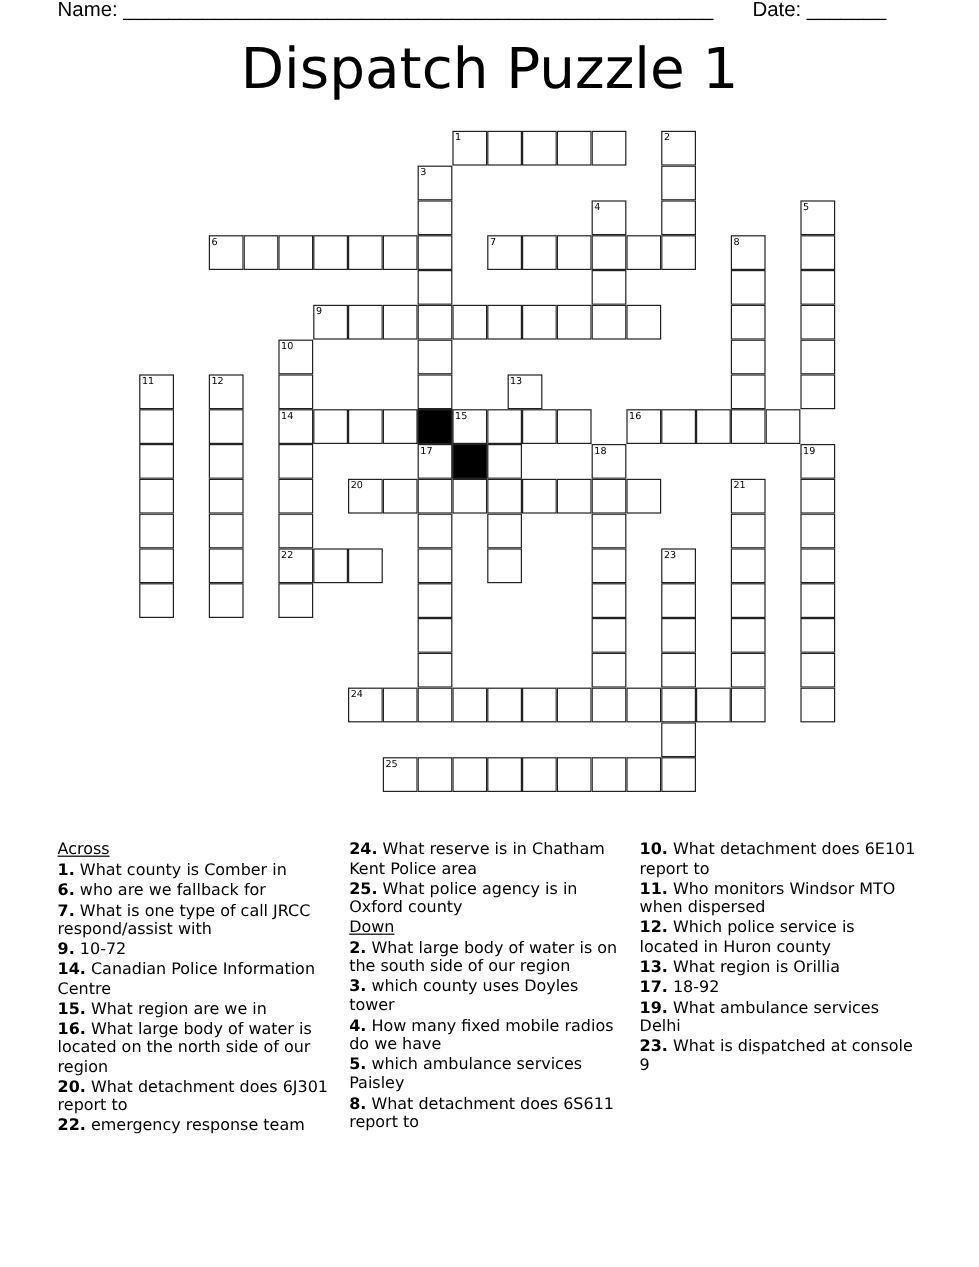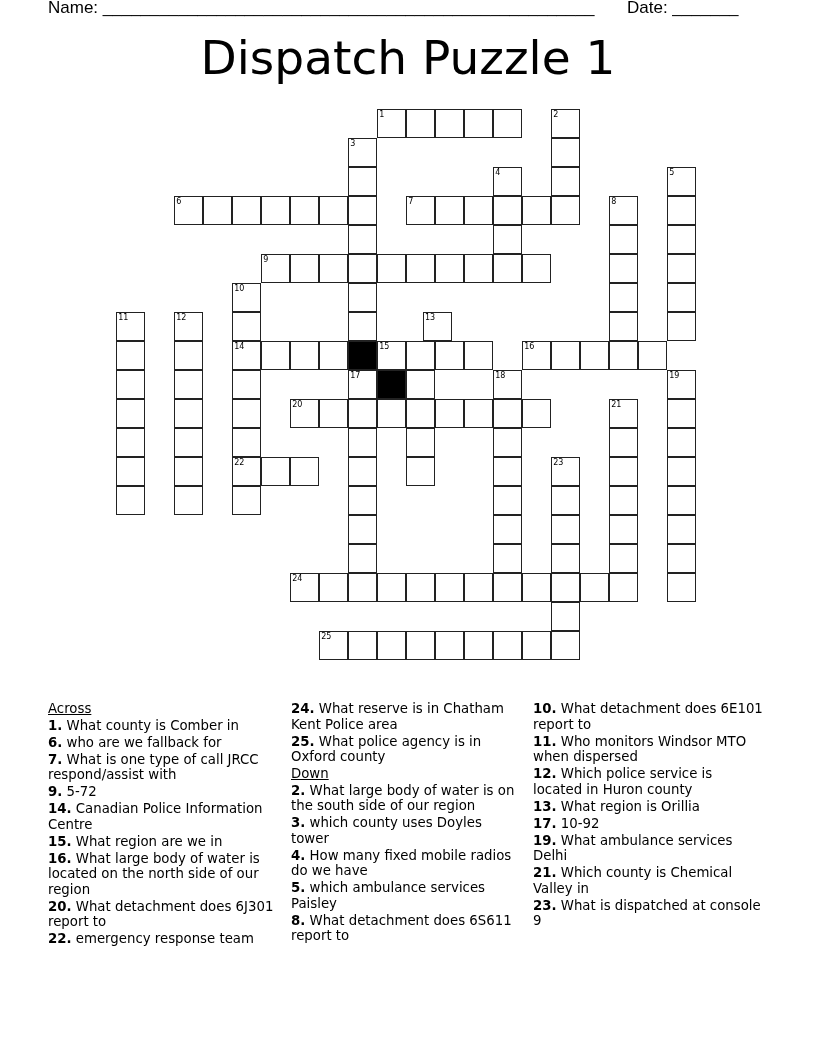--- a/index.html
+++ b/index.html
@@ -232,21 +232,21 @@
     <div class="cell" style="left: 406px; top: 522px;"></div>
     <div class="cell black" style="left: 232px; top: 232px;"></div>
     <div class="cell black" style="left: 261px; top: 261px;"></div>
   </div>
 
 <div class="clues col1">
   <div class="sec">Across</div>
   <div class="clue"><b>1.</b> <span>What county is Comber in</span></div>
   <div class="clue"><b>6.</b> <span>who are we fallback for</span></div>
   <div class="clue"><b>7.</b> <span>What is one type of call JRCC respond/assist with</span></div>
-  <div class="clue"><b>9.</b> <span>5-72</span></div>
+  <div class="clue"><b>9.</b> <span>10-72</span></div>
   <div class="clue"><b>14.</b> <span>Canadian Police Information Centre</span></div>
   <div class="clue"><b>15.</b> <span>What region are we in</span></div>
   <div class="clue"><b>16.</b> <span>What large body of water is located on the north side of our region</span></div>
   <div class="clue"><b>20.</b> <span>What detachment does 6J301 report to</span></div>
   <div class="clue"><b>22.</b> <span>emergency response team</span></div>
 </div>
 
 <div class="clues col2">
   <div class="clue"><b>24.</b> <span>What reserve is in Chatham Kent Police area</span></div>
   <div class="clue"><b>25.</b> <span>What police agency is in Oxford county</span></div>
@@ -256,17 +256,16 @@
   <div class="clue"><b>4.</b> <span>How many fixed mobile radios do we have</span></div>
   <div class="clue"><b>5.</b> <span>which ambulance services Paisley</span></div>
   <div class="clue"><b>8.</b> <span>What detachment does 6S611 report to</span></div>
 </div>
 
 <div class="clues col3">
   <div class="clue"><b>10.</b> <span>What detachment does 6E101 report to</span></div>
   <div class="clue"><b>11.</b> <span>Who monitors Windsor MTO when dispersed</span></div>
   <div class="clue"><b>12.</b> <span>Which police service is located in Huron county</span></div>
   <div class="clue"><b>13.</b> <span>What region is Orillia</span></div>
-  <div class="clue"><b>17.</b> <span>10-92</span></div>
+  <div class="clue"><b>17.</b> <span>18-92</span></div>
   <div class="clue"><b>19.</b> <span>What ambulance services Delhi</span></div>
-  <div class="clue"><b>21.</b> <span>Which county is Chemical Valley in</span></div>
   <div class="clue"><b>23.</b> <span>What is dispatched at console 9</span></div>
 </div>
 
 </body></html>

